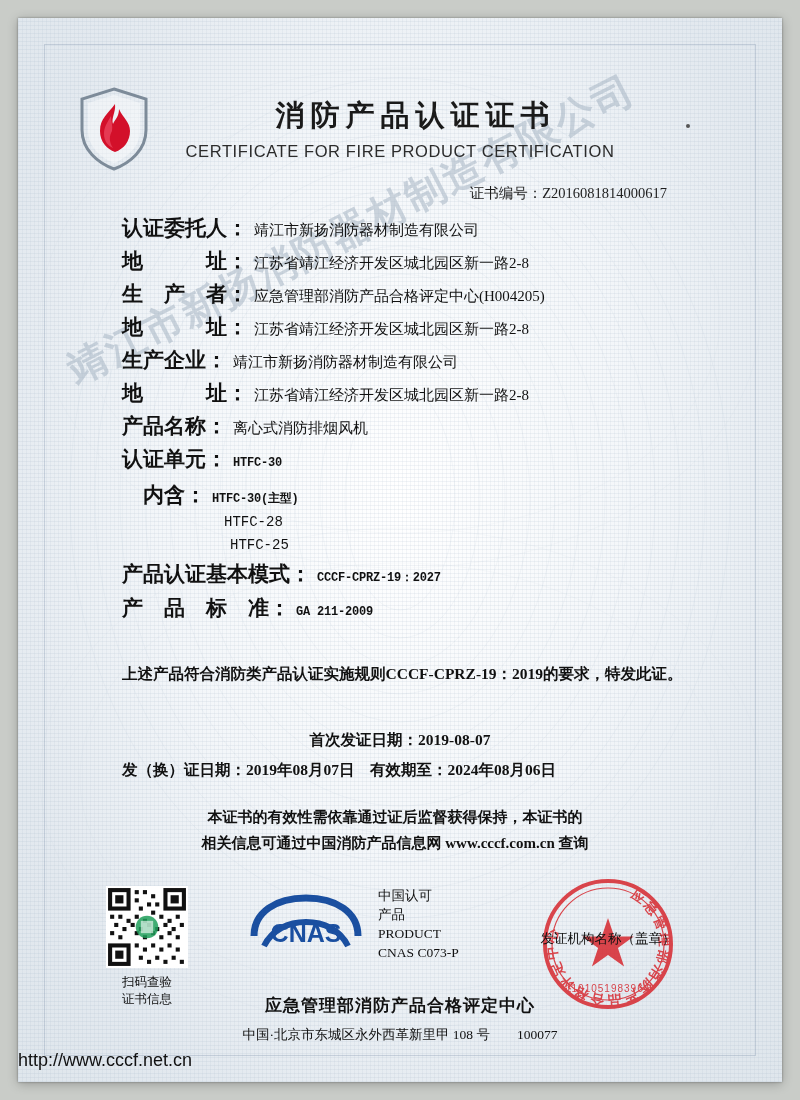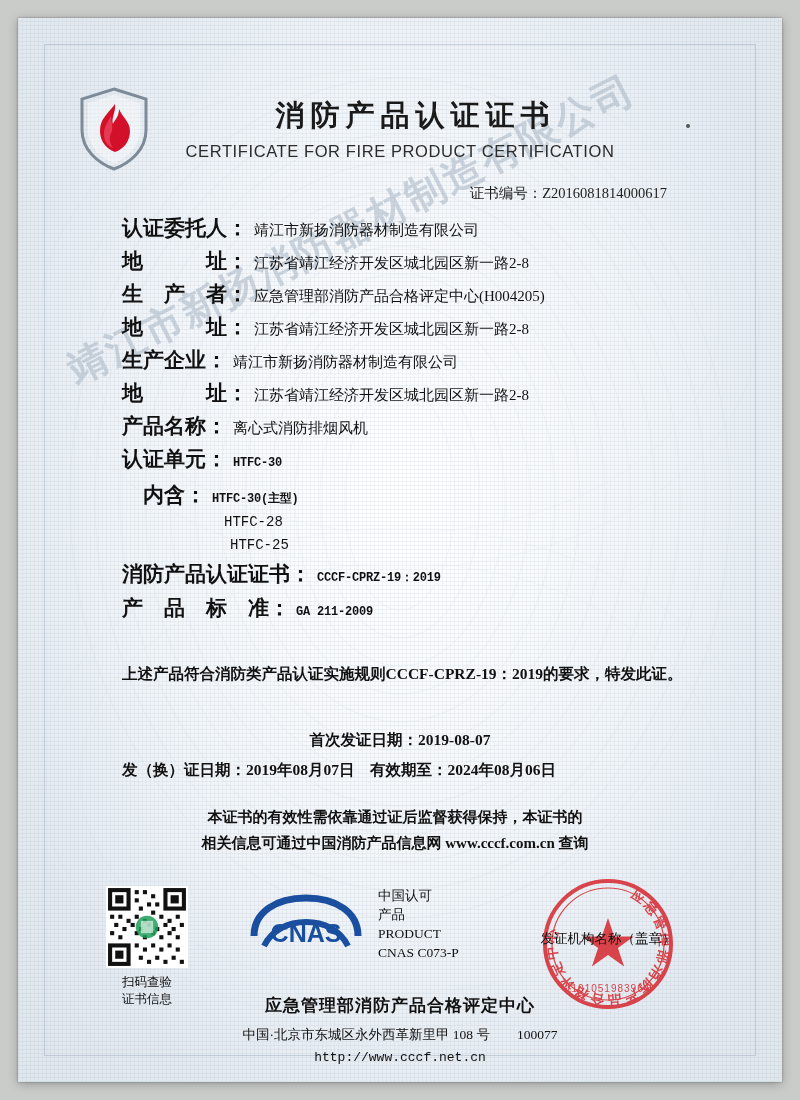--- a/index.html
+++ b/index.html
@@ -88,22 +88,22 @@
     font-family:"Liberation Serif", serif;font-size:13.5px;color:#111;}
   .center-org{
     position:absolute;left:0;right:0;top:976px;text-align:center;
     font-family:"Liberation Serif", serif;font-size:17px;font-weight:bold;color:#111;letter-spacing:1px;
   }
   .addr{
     position:absolute;left:0;right:0;top:1008px;text-align:center;
     font-family:"Liberation Serif", serif;font-size:13.5px;color:#111;
   }
   .url{
-    position:absolute;left:0;right:0;top:1032px;text-align:center;
-    font-family:Liberation Mono, monospace;font-size:13px;color:#111;
+    position:absolute;left:0;right:0;top:1032px;text-align:left;
+    font-family:Liberation Sans, sans-serif;font-size:18px;color:#111;
   }
 
   
   .watermark{
     position:absolute;left:40px;top:330px;width:700px;
     transform:rotate(-27deg);transform-origin:left top;
     font-family:"Liberation Serif", serif;font-size:40px;font-weight:bold;
     color:rgba(165,180,195,0.55);white-space:nowrap;pointer-events:none;
     letter-spacing:2px;
   }
@@ -193,22 +193,22 @@
           <span class="val mono">HTFC-30</span>
         </div>
       <div class="row" style="margin-top:8px;">
           <span class="lbl">　内含：</span>
           <span class="val mono">HTFC-30(主型)</span>
         </div>
       <div class="sub">HTFC-28</div>
       <div class="sub2">HTFC-25</div>
 
       <div class="row" style="margin-top:6px;">
-          <span class="lbl">消防产品认证证书：</span>
-          <span class="val mono">CCCF-CPRZ-19：2019</span>
+          <span class="lbl">产品认证基本模式：</span>
+          <span class="val mono">CCCF-CPRZ-19：2027</span>
         </div>
       <div class="row" style="margin-top:6px;">
           <span class="lbl">产　品　标　准：</span>
           <span class="val mono">GA 211-2009</span>
         </div>
     </div>
 
     <div class="statement">上述产品符合消防类产品认证实施规则CCCF-CPRZ-19：2019的要求，特发此证。</div>
 
     <div class="firstissue">首次发证日期：2019-08-07</div>

